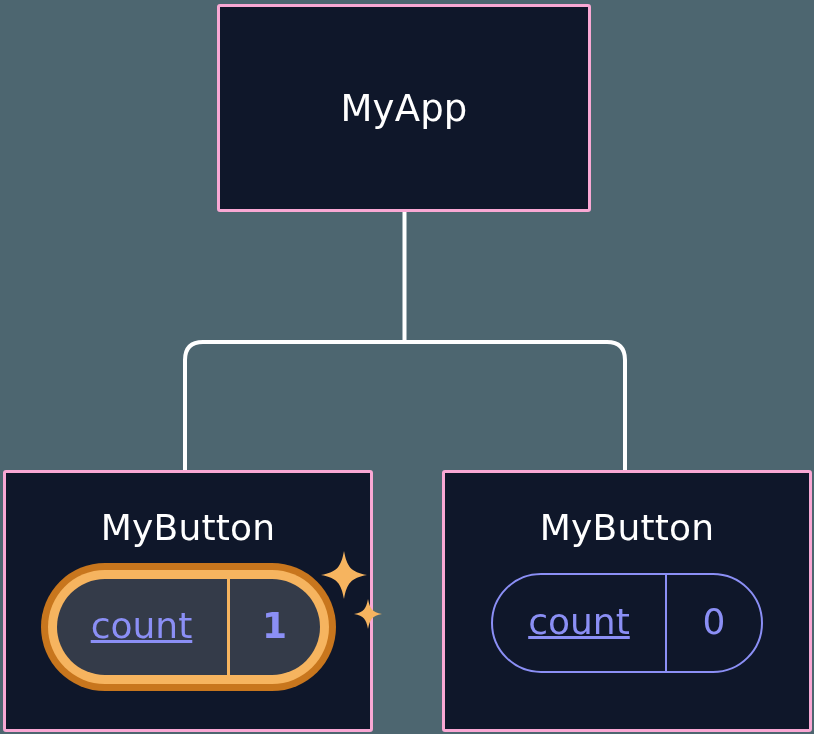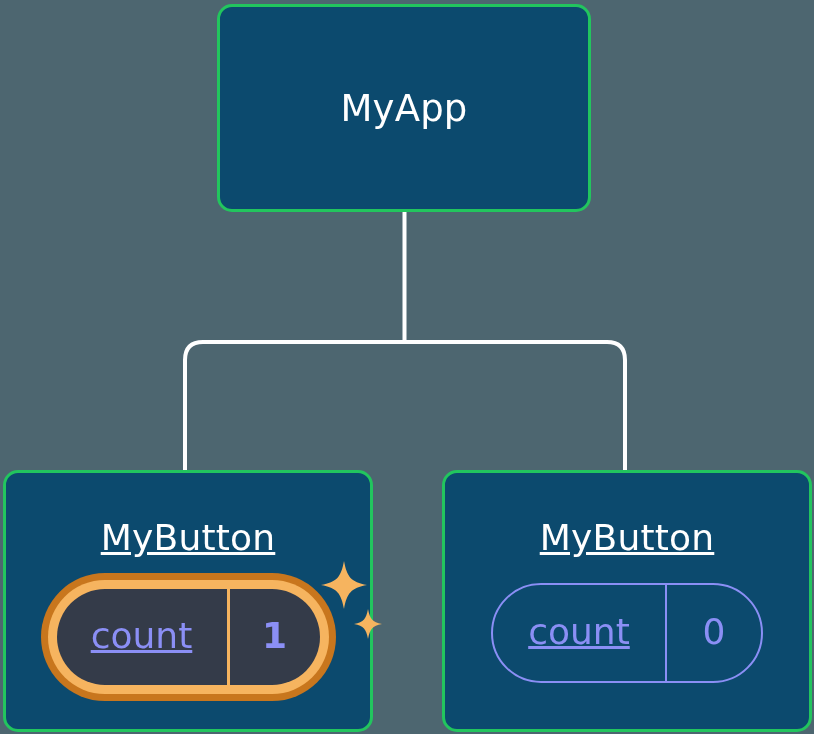--- a/index.html
+++ b/index.html
@@ -26,23 +26,23 @@
     left: 0;
     top: 0;
     width: 814px;
     height: 734px;
   }
 
   
   .node {
     position: absolute;
     box-sizing: border-box;
-    background: #0c4a6e;
-    border: 3px solid #22c55e;
-    border-radius: 15px;
+    background: #0f172a;
+    border: 3px solid #f9a8d4;
+    border-radius: 3px;
     display: flex;
     flex-direction: column;
     align-items: center;
   }
   .node-root {
     left: 217px;
     top: 4px;
     width: 374px;
     height: 208px;
     justify-content: center;
@@ -62,23 +62,22 @@
   .node-title {
     color: #ffffff;
     font-size: 37px;
     font-weight: 400;
     letter-spacing: 0.2px;
     line-height: 1;
     white-space: nowrap;
   }
   .node-child-left .node-title,
   .node-child-right .node-title {
-    margin-top: 47px;
+    margin-top: 37px;
     font-size: 36px;
-    text-decoration: underline;
   }
 
   
   .pill-wrap {
     position: relative;
     margin-top: 27px;
     display: flex;
     align-items: center;
     justify-content: center;
   }

